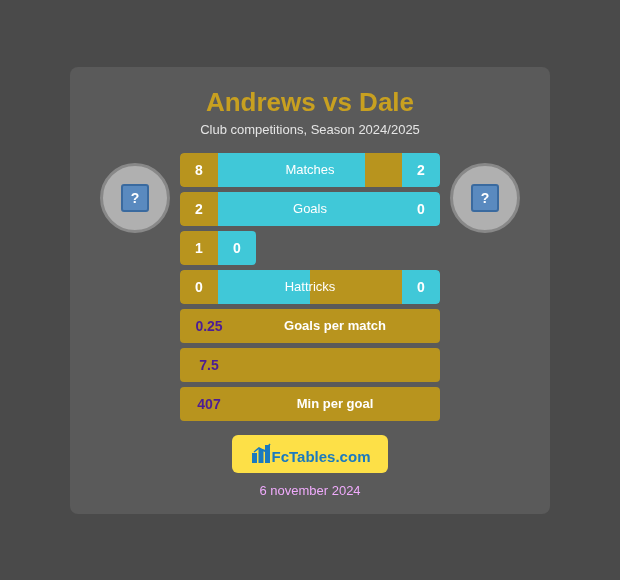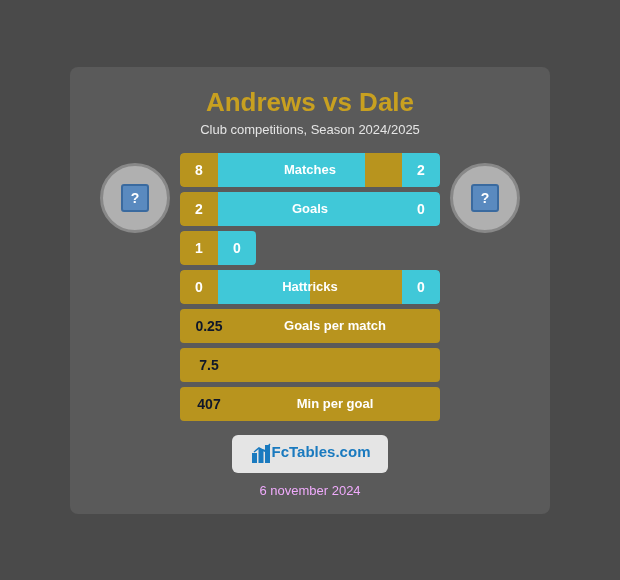--- a/index.html
+++ b/index.html
@@ -140,40 +140,40 @@
 
     .center-text {
       position: relative;
       z-index: 2;
       width: 100%;
       height: 100%;
       display: flex;
       align-items: center;
       justify-content: center;
       color: white;
-      font-weight: bold;
+      font-weight: normal;
       font-size: 13px;
     }
 
     .right-val {
       background: #40c8d8;
       color: white;
       font-weight: bold;
       font-size: 14px;
       width: 38px;
       height: 100%;
       display: flex;
       align-items: center;
       justify-content: center;
       flex-shrink: 0;
       border-radius: 0 4px 4px 0;
     }
 
     .single-left-val {
-      color: #0f172a;
+      color: #4c1d95;
       font-weight: bold;
       font-size: 14px;
       width: 50px;
       height: 100%;
       display: flex;
       align-items: center;
       justify-content: center;
       flex-shrink: 0;
       padding-left: 8px;
     }
@@ -188,23 +188,23 @@
       font-size: 13px;
     }
 
     .branding {
       text-align: center;
       margin-top: 14px;
     }
 
     .brand-box {
       display: inline-flex;
-      align-items: flex-start;
+      align-items: flex-end;
       gap: 0;
-      background: #e5e5e5;
+      background: #fde047;
       border-radius: 6px;
       padding: 8px 18px;
     }
 
     .brand-icon {
       width: 22px;
       height: 22px;
     }
 
     .brand-text {

